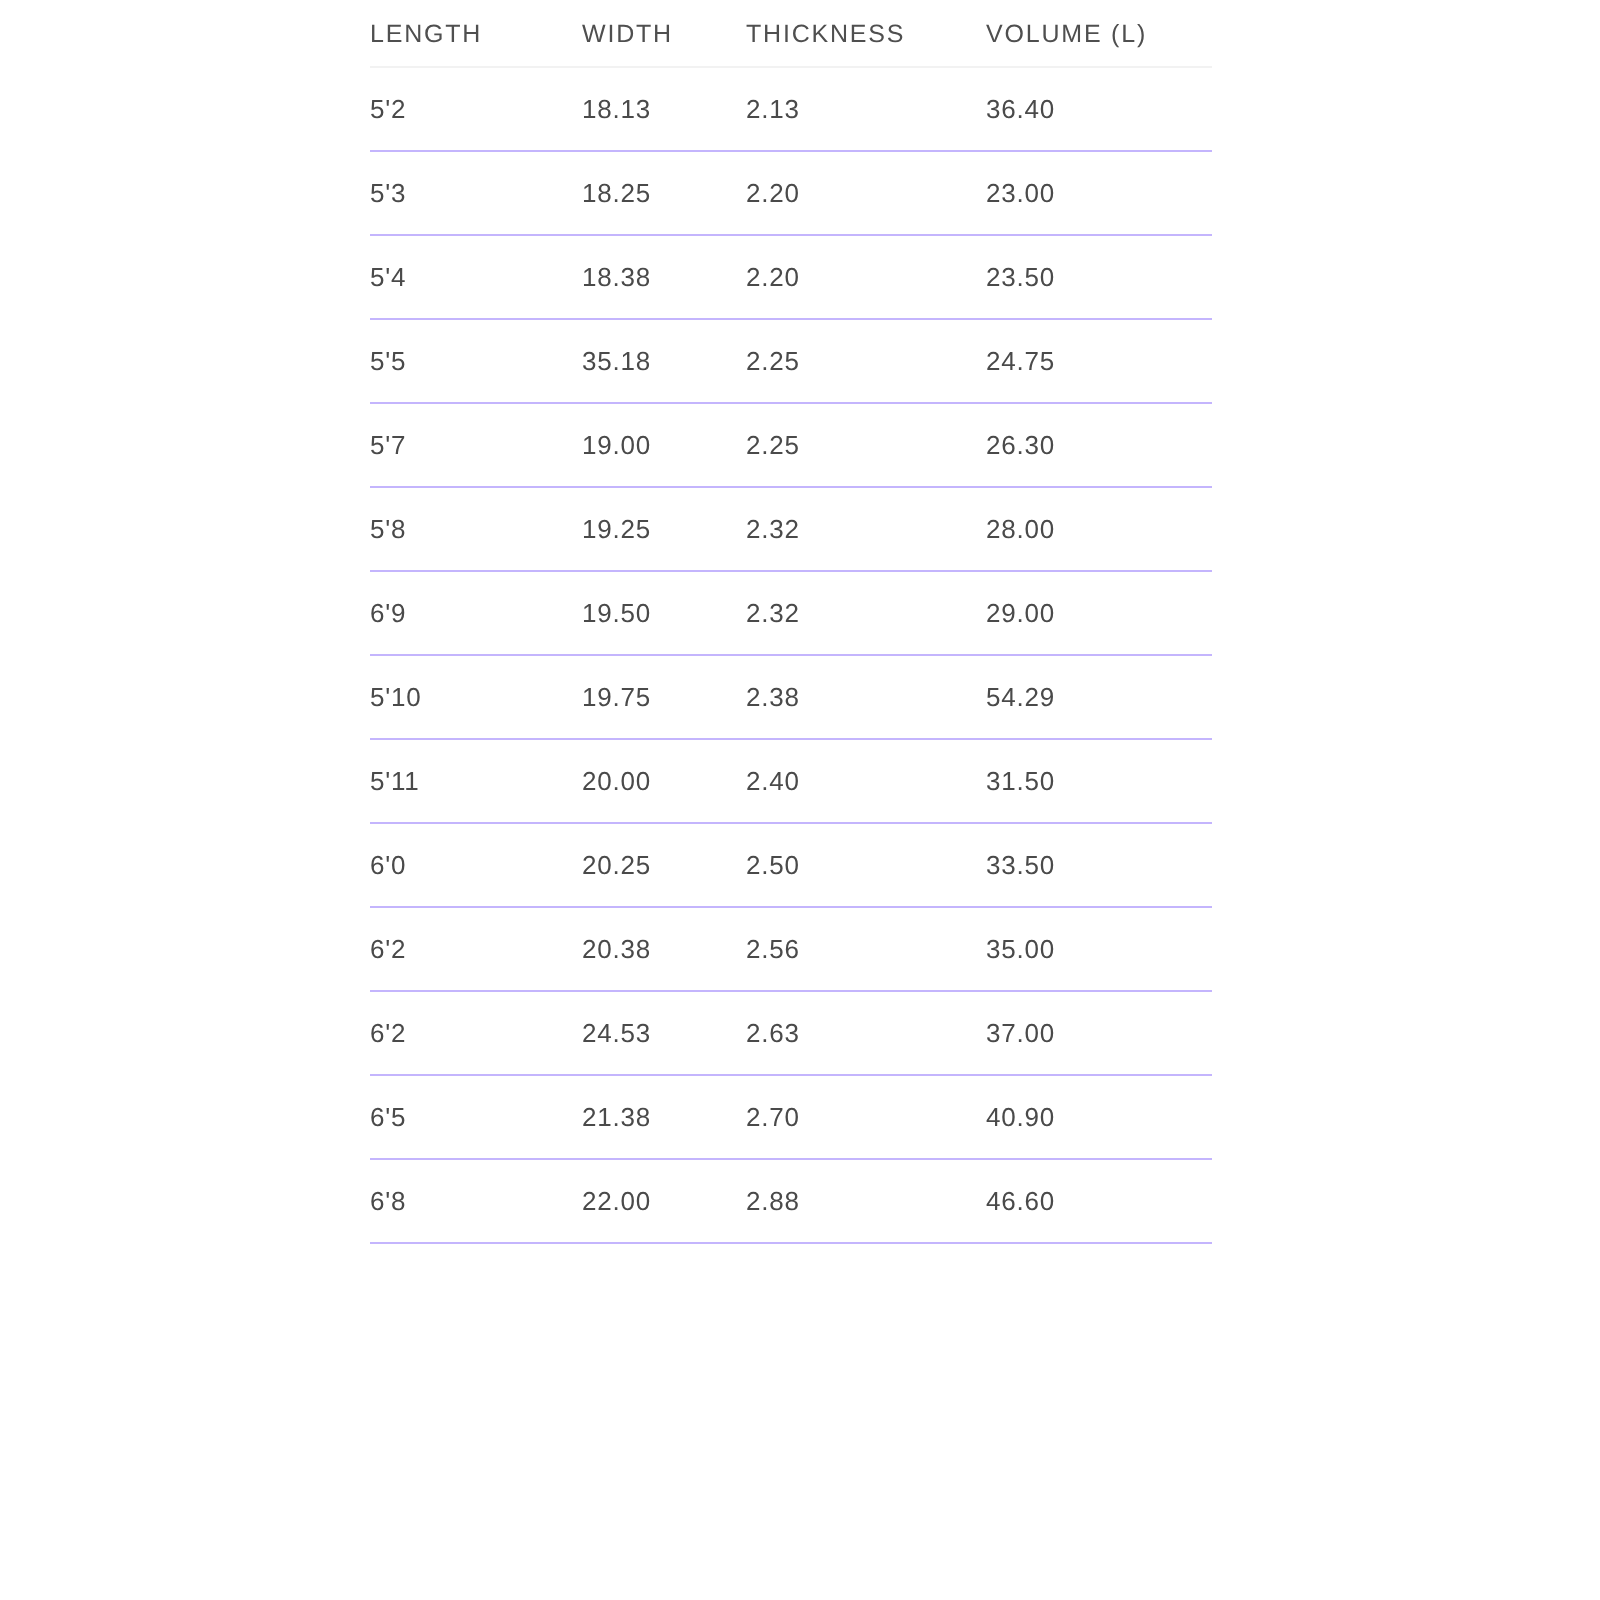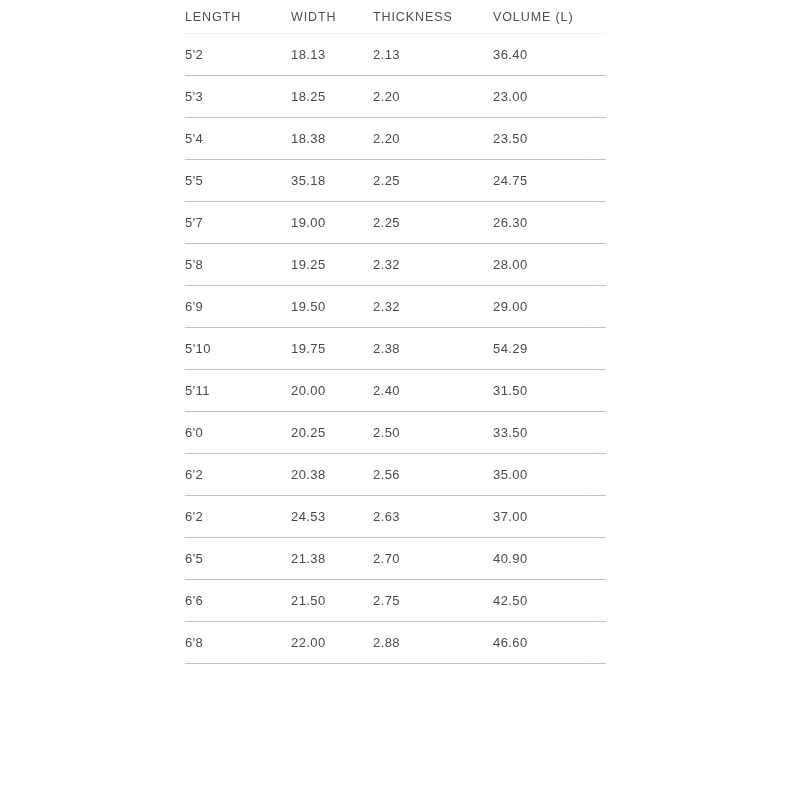--- a/index.html
+++ b/index.html
@@ -160,26 +160,20 @@
           <td>2.63</td>
           <td>37.00</td>
         </tr>
         <tr>
           <td>6'5</td>
           <td>21.38</td>
           <td>2.70</td>
           <td>40.90</td>
         </tr>
         <tr>
-          <td>6'6</td>
-          <td>21.50</td>
-          <td>2.75</td>
-          <td>42.50</td>
-        </tr>
-        <tr>
           <td>6'8</td>
           <td>22.00</td>
           <td>2.88</td>
           <td>46.60</td>
         </tr>
       </tbody>
   </table>
 </div>
 
 </body></html>

